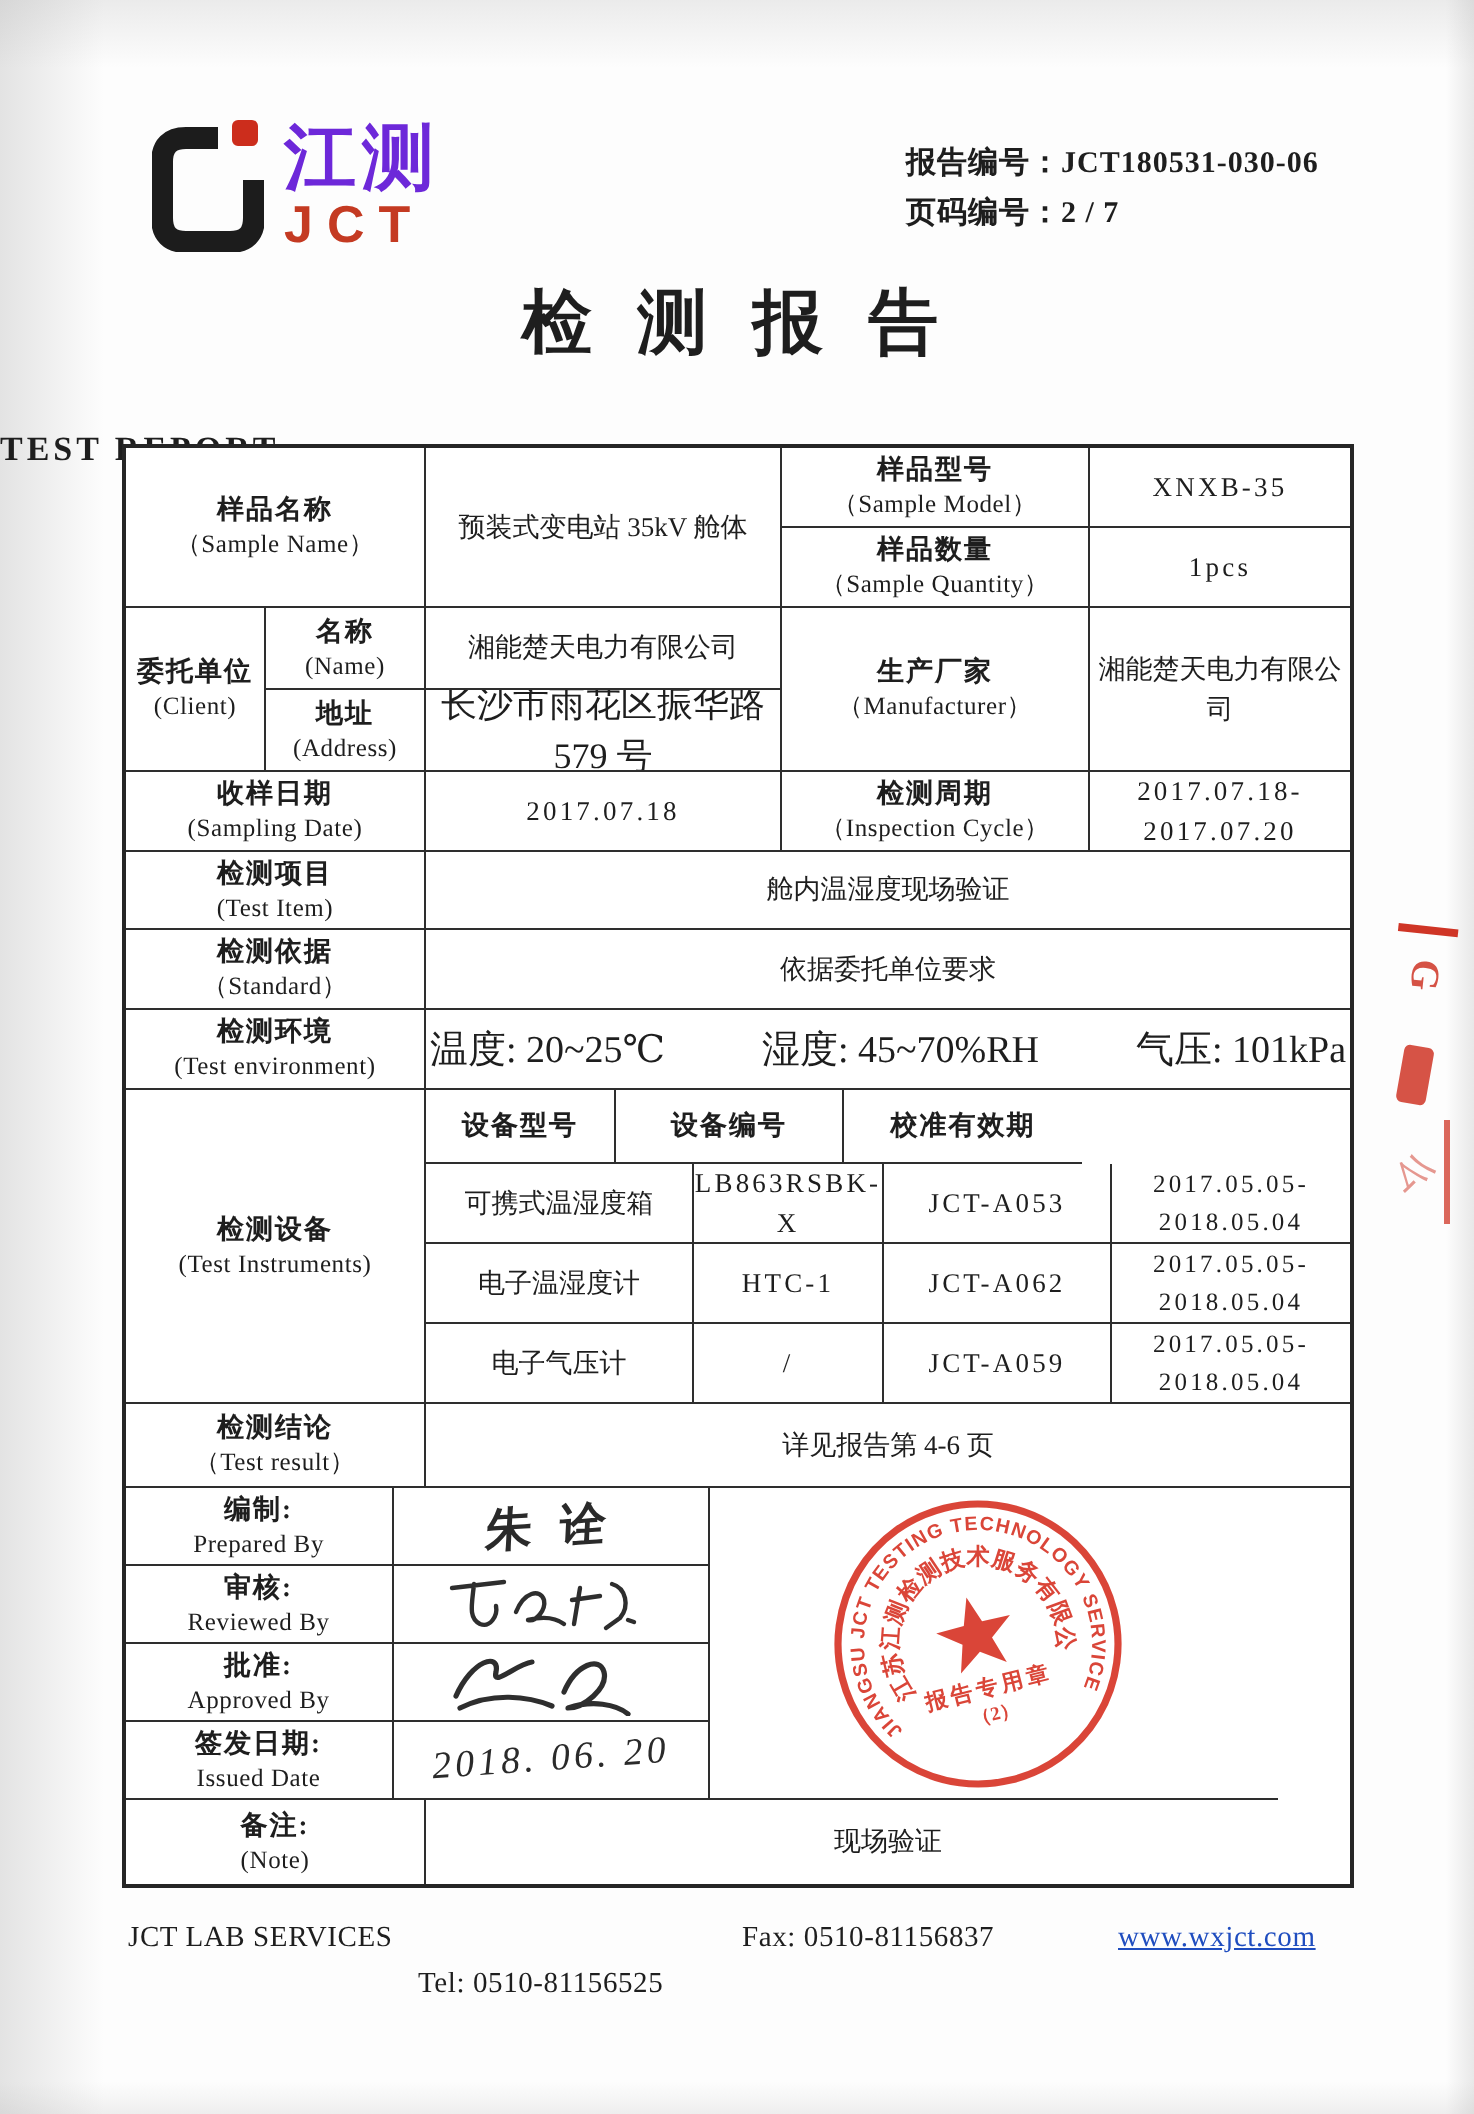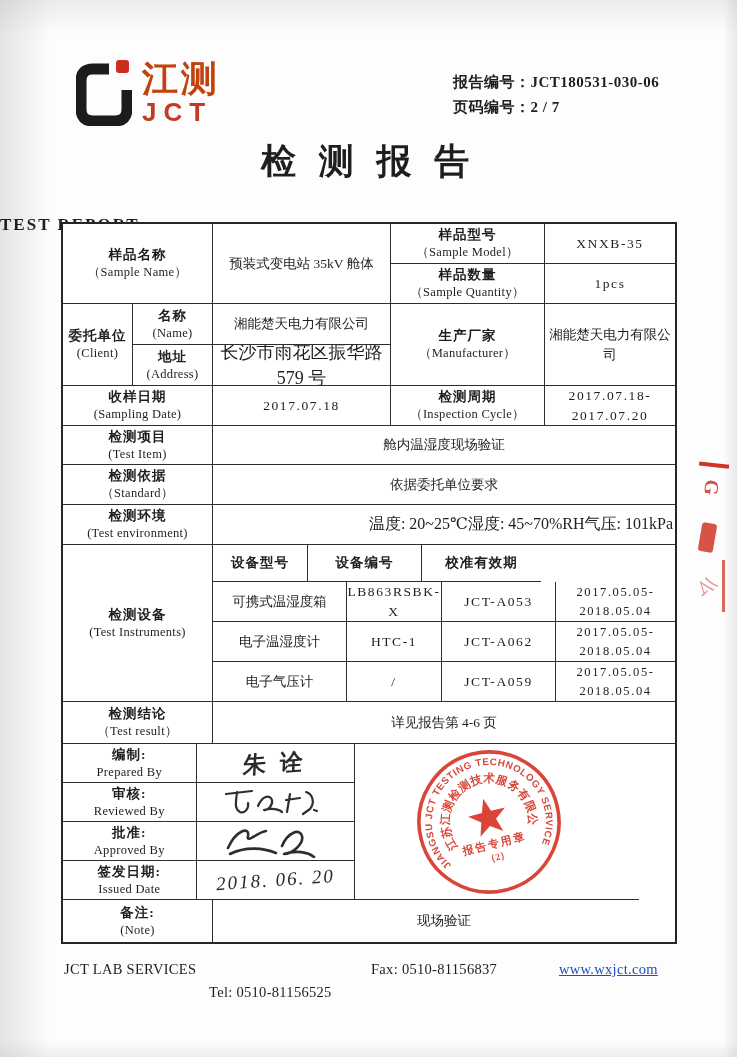--- a/index.html
+++ b/index.html
@@ -14,21 +14,21 @@
   .edge-top   { position:absolute; left:0; top:0; width:100%; height:34px;
     background:linear-gradient(to bottom, rgba(170,170,170,.22), rgba(255,255,255,0)); pointer-events:none;}
   .edge-right { position:absolute; right:0; top:0; width:14px; height:100%;
     background:linear-gradient(to left, rgba(170,170,170,.25), rgba(255,255,255,0)); pointer-events:none;}
   .edge-bottom{ position:absolute; left:0; bottom:0; width:100%; height:16px;
     background:linear-gradient(to top, rgba(170,170,170,.18), rgba(255,255,255,0)); pointer-events:none;}
 
   
   .logo { position:absolute; left:76px; top:60px; display:flex; }
   .logo-text { margin-left:10px; display:flex; flex-direction:column; }
-  .logo-cn { font-size:36px; font-weight:bold; color:#c2410c; letter-spacing:3px; line-height:1.1; }
+  .logo-cn { font-size:36px; font-weight:bold; color:#6d28d9; letter-spacing:3px; line-height:1.1; }
   .logo-en { font-size:26px; font-weight:bold; color:#c43a22; letter-spacing:7px; line-height:1; margin-top:-1px;
              font-family:"Liberation Sans","DejaVu Sans",sans-serif; }
   .meta { position:absolute; left:453px; top:70px; font-size:15px; font-weight:bold; line-height:1.65; letter-spacing:.5px;font-family:Liberation Serif, serif; }
   .meta-line { white-space:nowrap; }
 
   .title-cn { position:absolute; left:0; top:138px; width:100%; text-align:center;
     font-size:35px; font-weight:bold; letter-spacing:7px; }
   .title-en { position:absolute; left:0; top:187px; width:100%; text-align:left;
     font-size:17px; font-weight:bold; letter-spacing:2px;margin-top:28px; }
 
@@ -41,21 +41,21 @@
   .nr { border-right:none; } .nb { border-bottom:none; }
   .w70{width:70px}.w80{width:80px}.w95{width:95px}.w114{width:114px}.w119{width:119px}
   .w130{width:130px}.w134{width:134px}.w150{width:150px}.w154{width:154px}.w178{width:178px}
   .w258{width:258px}.w284{width:284px}.w328{width:292px}.w462{width:462px}
   .h37{height:37px}.h39{height:39px}.h40{height:40px}.h41{height:41px}.h42{height:42px}
   .h80{height:80px}.h82{height:82px}.h156{height:156px}.h157{height:157px}
   .lab .cn { font-size:13.5px; font-weight:bold; line-height:1.35; letter-spacing:1px; }
   .lab .en { font-size:12.5px; line-height:1.3; letter-spacing:.3px; }
   .val { font-size:13.5px; line-height:1.45; }
   .num { letter-spacing:1.6px; }
-  .env-wrap { display:flex; width:100%; justify-content:flex-end; font-size:16px; }
+  .env-wrap { display:flex; width:100%; justify-content:space-between; font-size:19px; }
 
   
   .sig-cell { position:relative; }
   .sig-text { font-size:23px; letter-spacing:14px; font-weight:600; color:#2a2a2a;
     transform:rotate(-4deg) skewX(-7deg); white-space:nowrap; text-indent:10px; }
   .sig-date { font-size:19px; font-style:italic; letter-spacing:2px; color:#2a2a2a;
     transform:rotate(-4deg); white-space:nowrap; }
   .sig-svg { stroke:#2e2e2e; stroke-width:2.2; fill:none; stroke-linecap:round; stroke-linejoin:round; }
 
   

